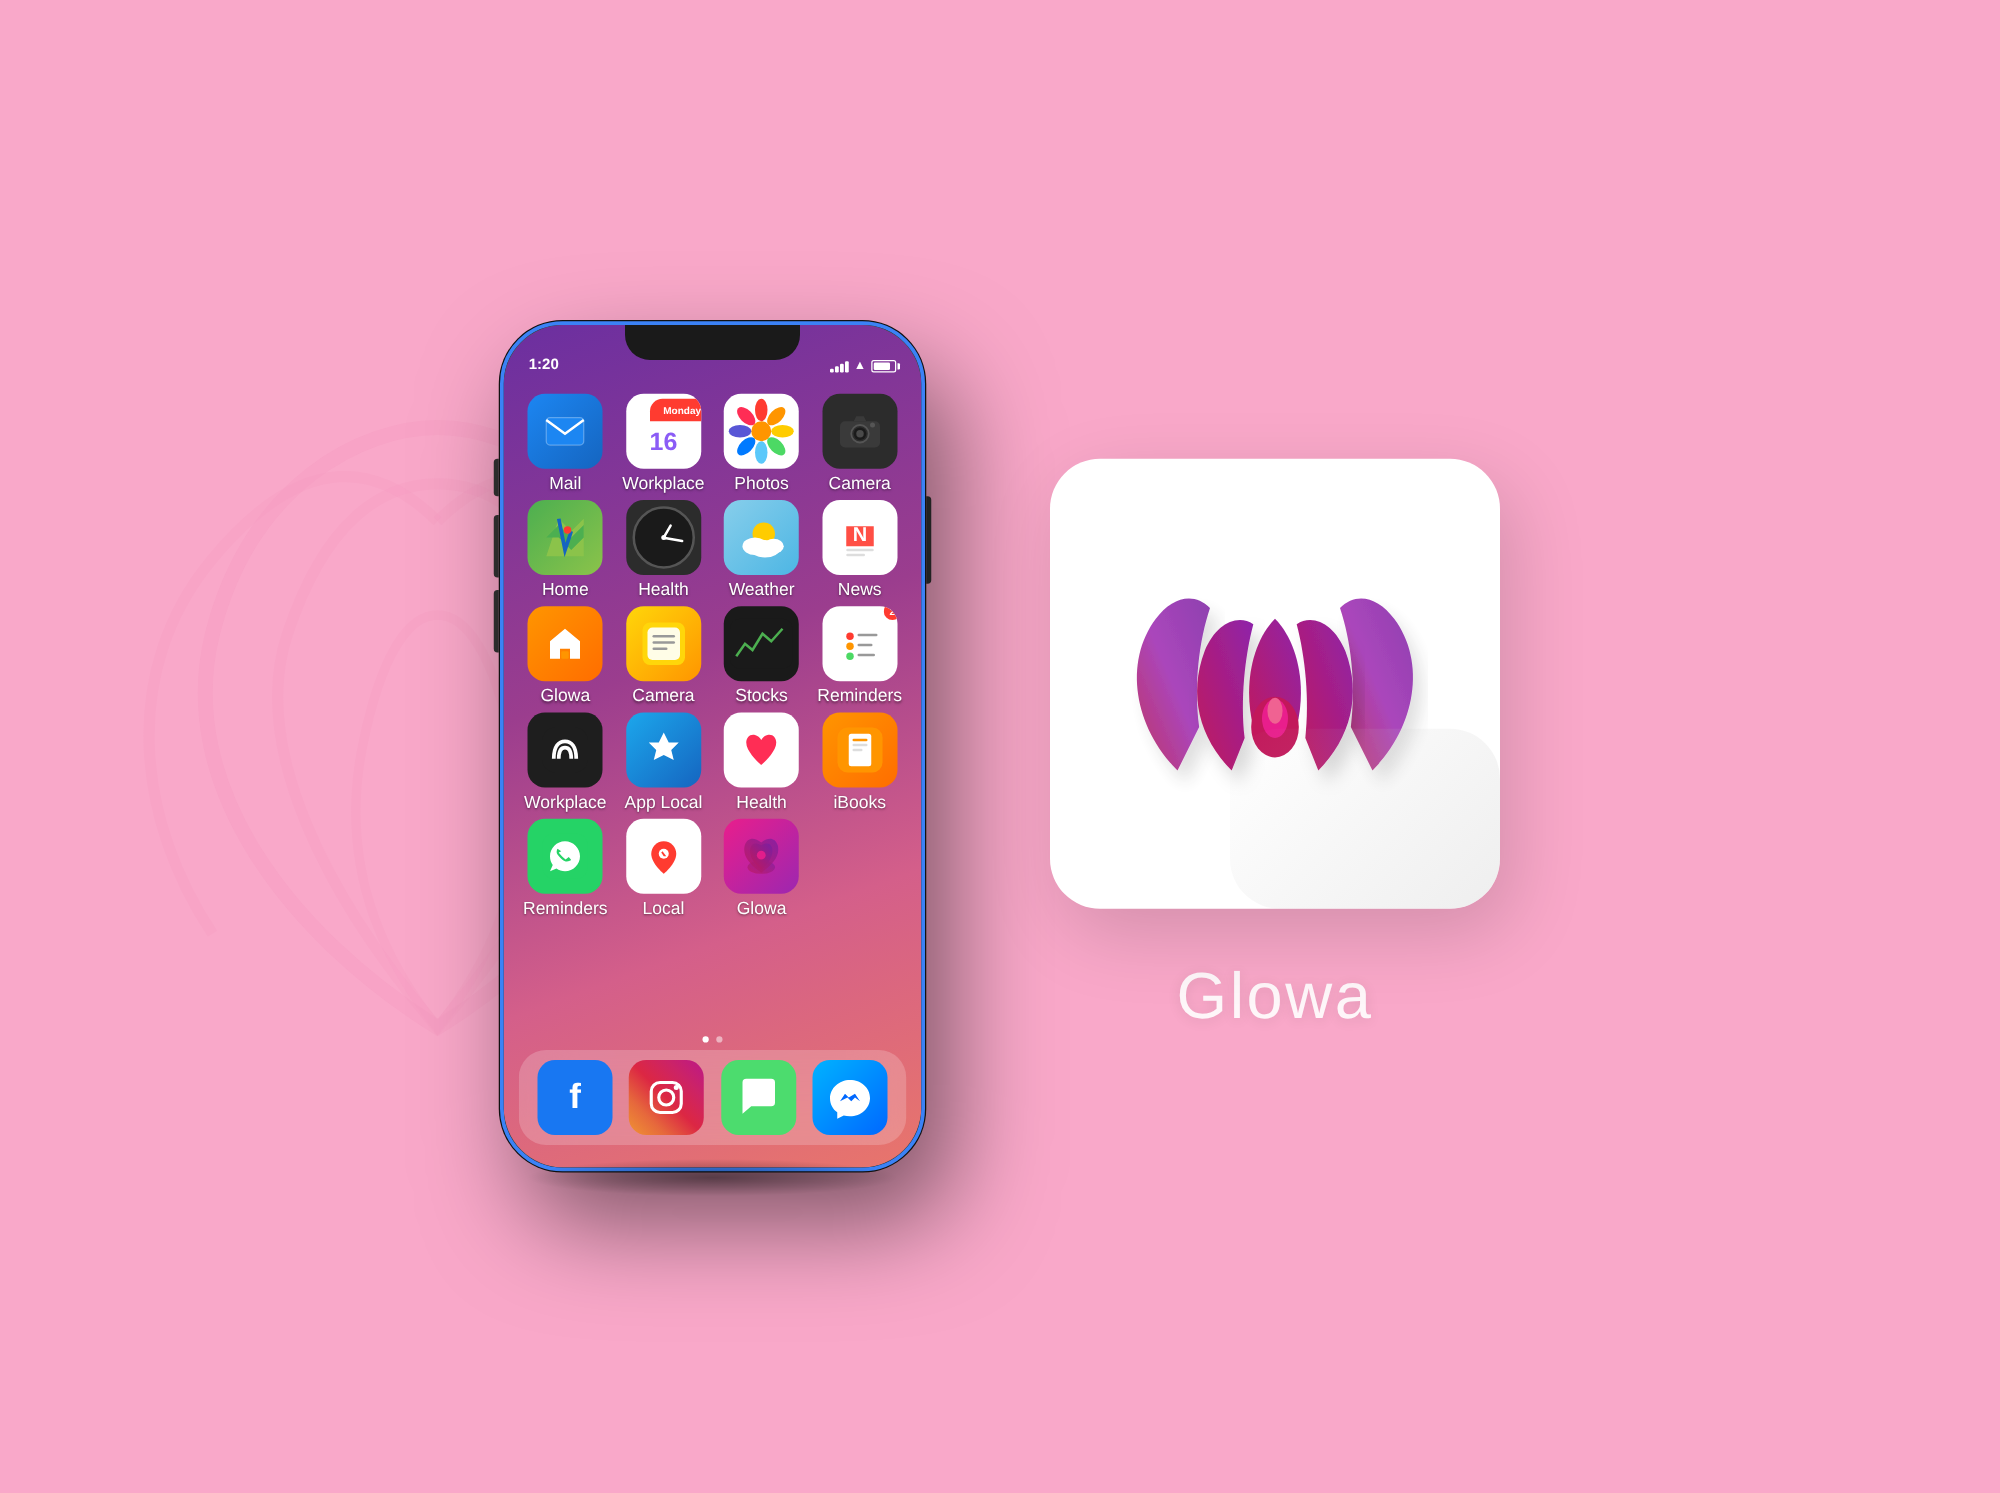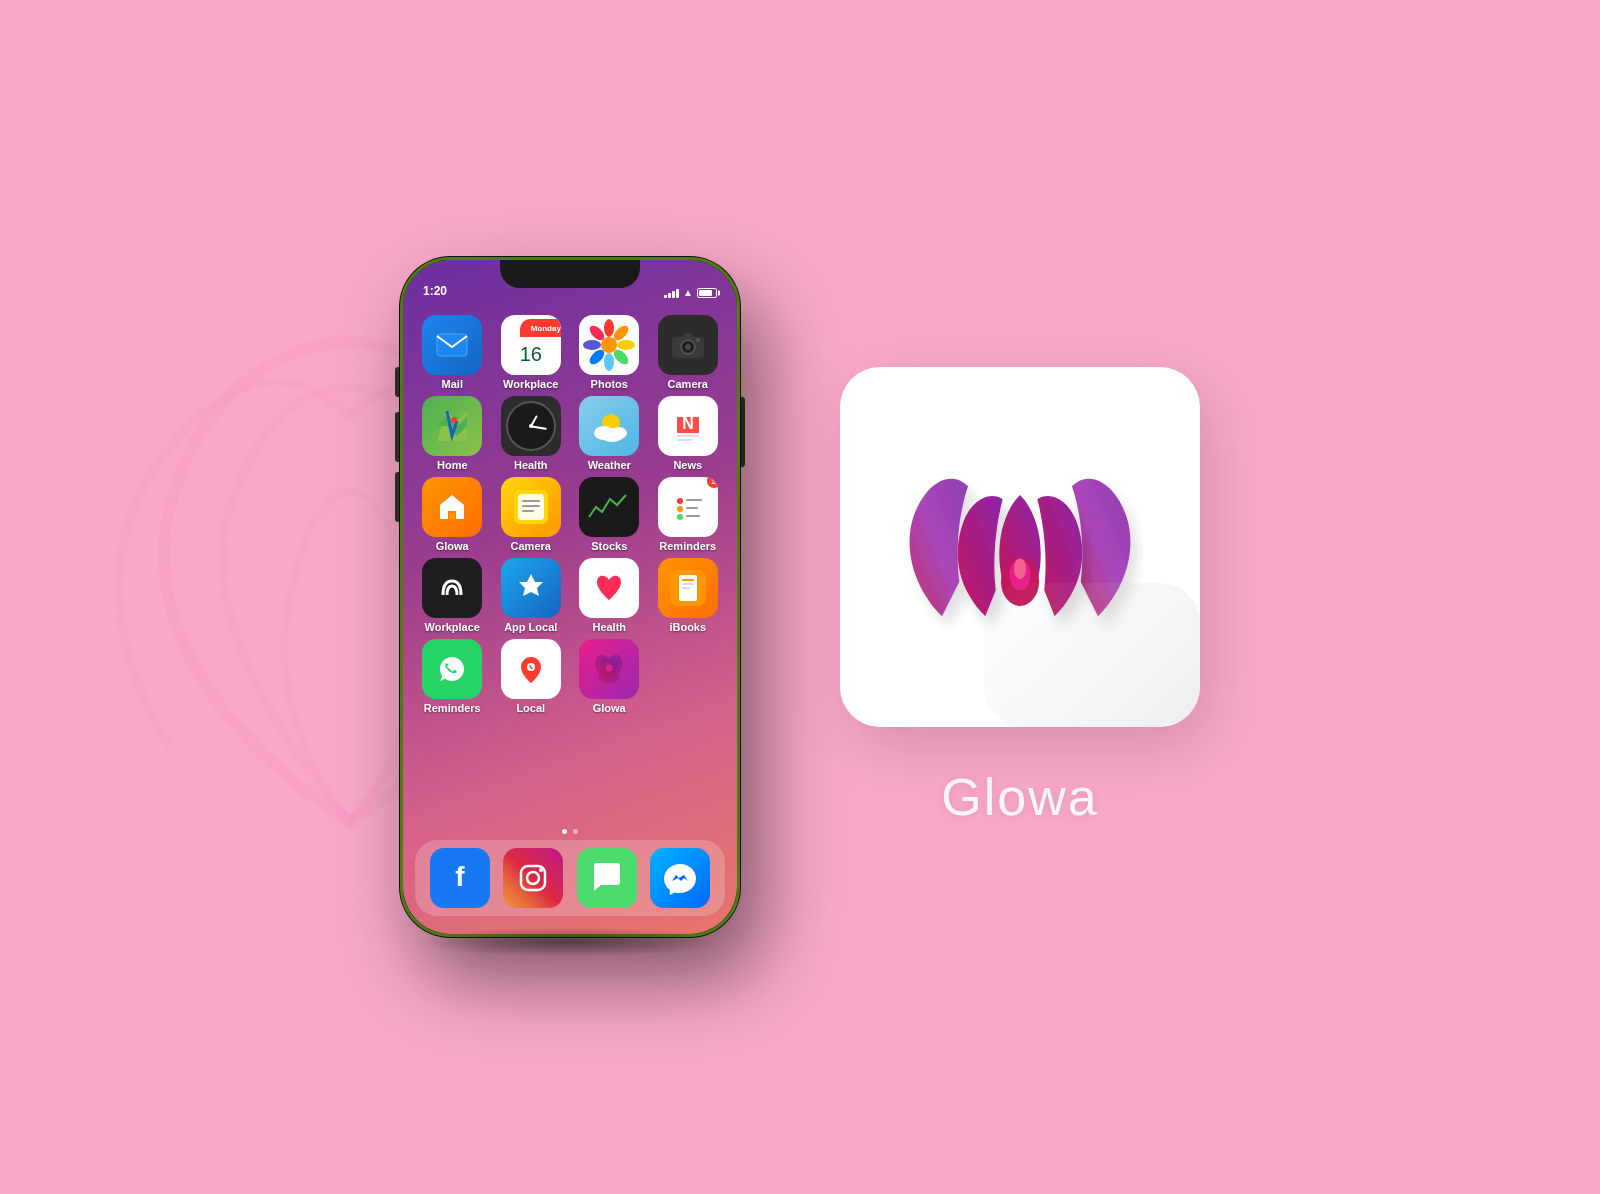--- a/index.html
+++ b/index.html
@@ -40,21 +40,21 @@
       position: relative;
       width: 340px;
       height: 680px;
     }
 
     .phone-body {
       width: 340px;
       height: 680px;
       background: #1a1a1a;
       border-radius: 50px;
-      border: 3px solid #4d7c0f;
+      border: 3px solid #3b82f6;
       position: relative;
       overflow: hidden;
       box-shadow:
         0 0 0 1px #111,
         20px 40px 80px rgba(0,0,0,0.5),
         inset 0 0 0 1px #555;
     }
 
     .phone-shadow {
       position: absolute;
@@ -216,25 +216,25 @@
       border-radius: 14px;
       display: flex;
       align-items: center;
       justify-content: center;
       font-size: 28px;
       position: relative;
       overflow: hidden;
     }
 
     .app-label {
-      font-size: 11px;
+      font-size: 14px;
       color: white;
       text-align: center;
       text-shadow: 0 1px 2px rgba(0,0,0,0.5);
-      font-weight: 700;
+      font-weight: 400;
     }
 
     
     .badge {
       position: absolute;
       top: -3px;
       right: -3px;
       background: #ff3b30;
       color: white;
       font-size: 8px;
@@ -329,22 +329,22 @@
       color: white;
       font-weight: 600;
       margin-left: 30px;
     }
     .cal-bottom {
       flex: 1;
       display: flex;
       align-items: center;
       justify-content: center;
       font-size: 20px;
-      font-weight: 400;
-      color: #14532d;
+      font-weight: 700;
+      color: #8b5cf6;
     }
 
     
     .clock-face {
       width: 50px;
       height: 50px;
       border-radius: 50%;
       background: #1a1a1a;
       border: 2px solid #555;
       position: relative;

